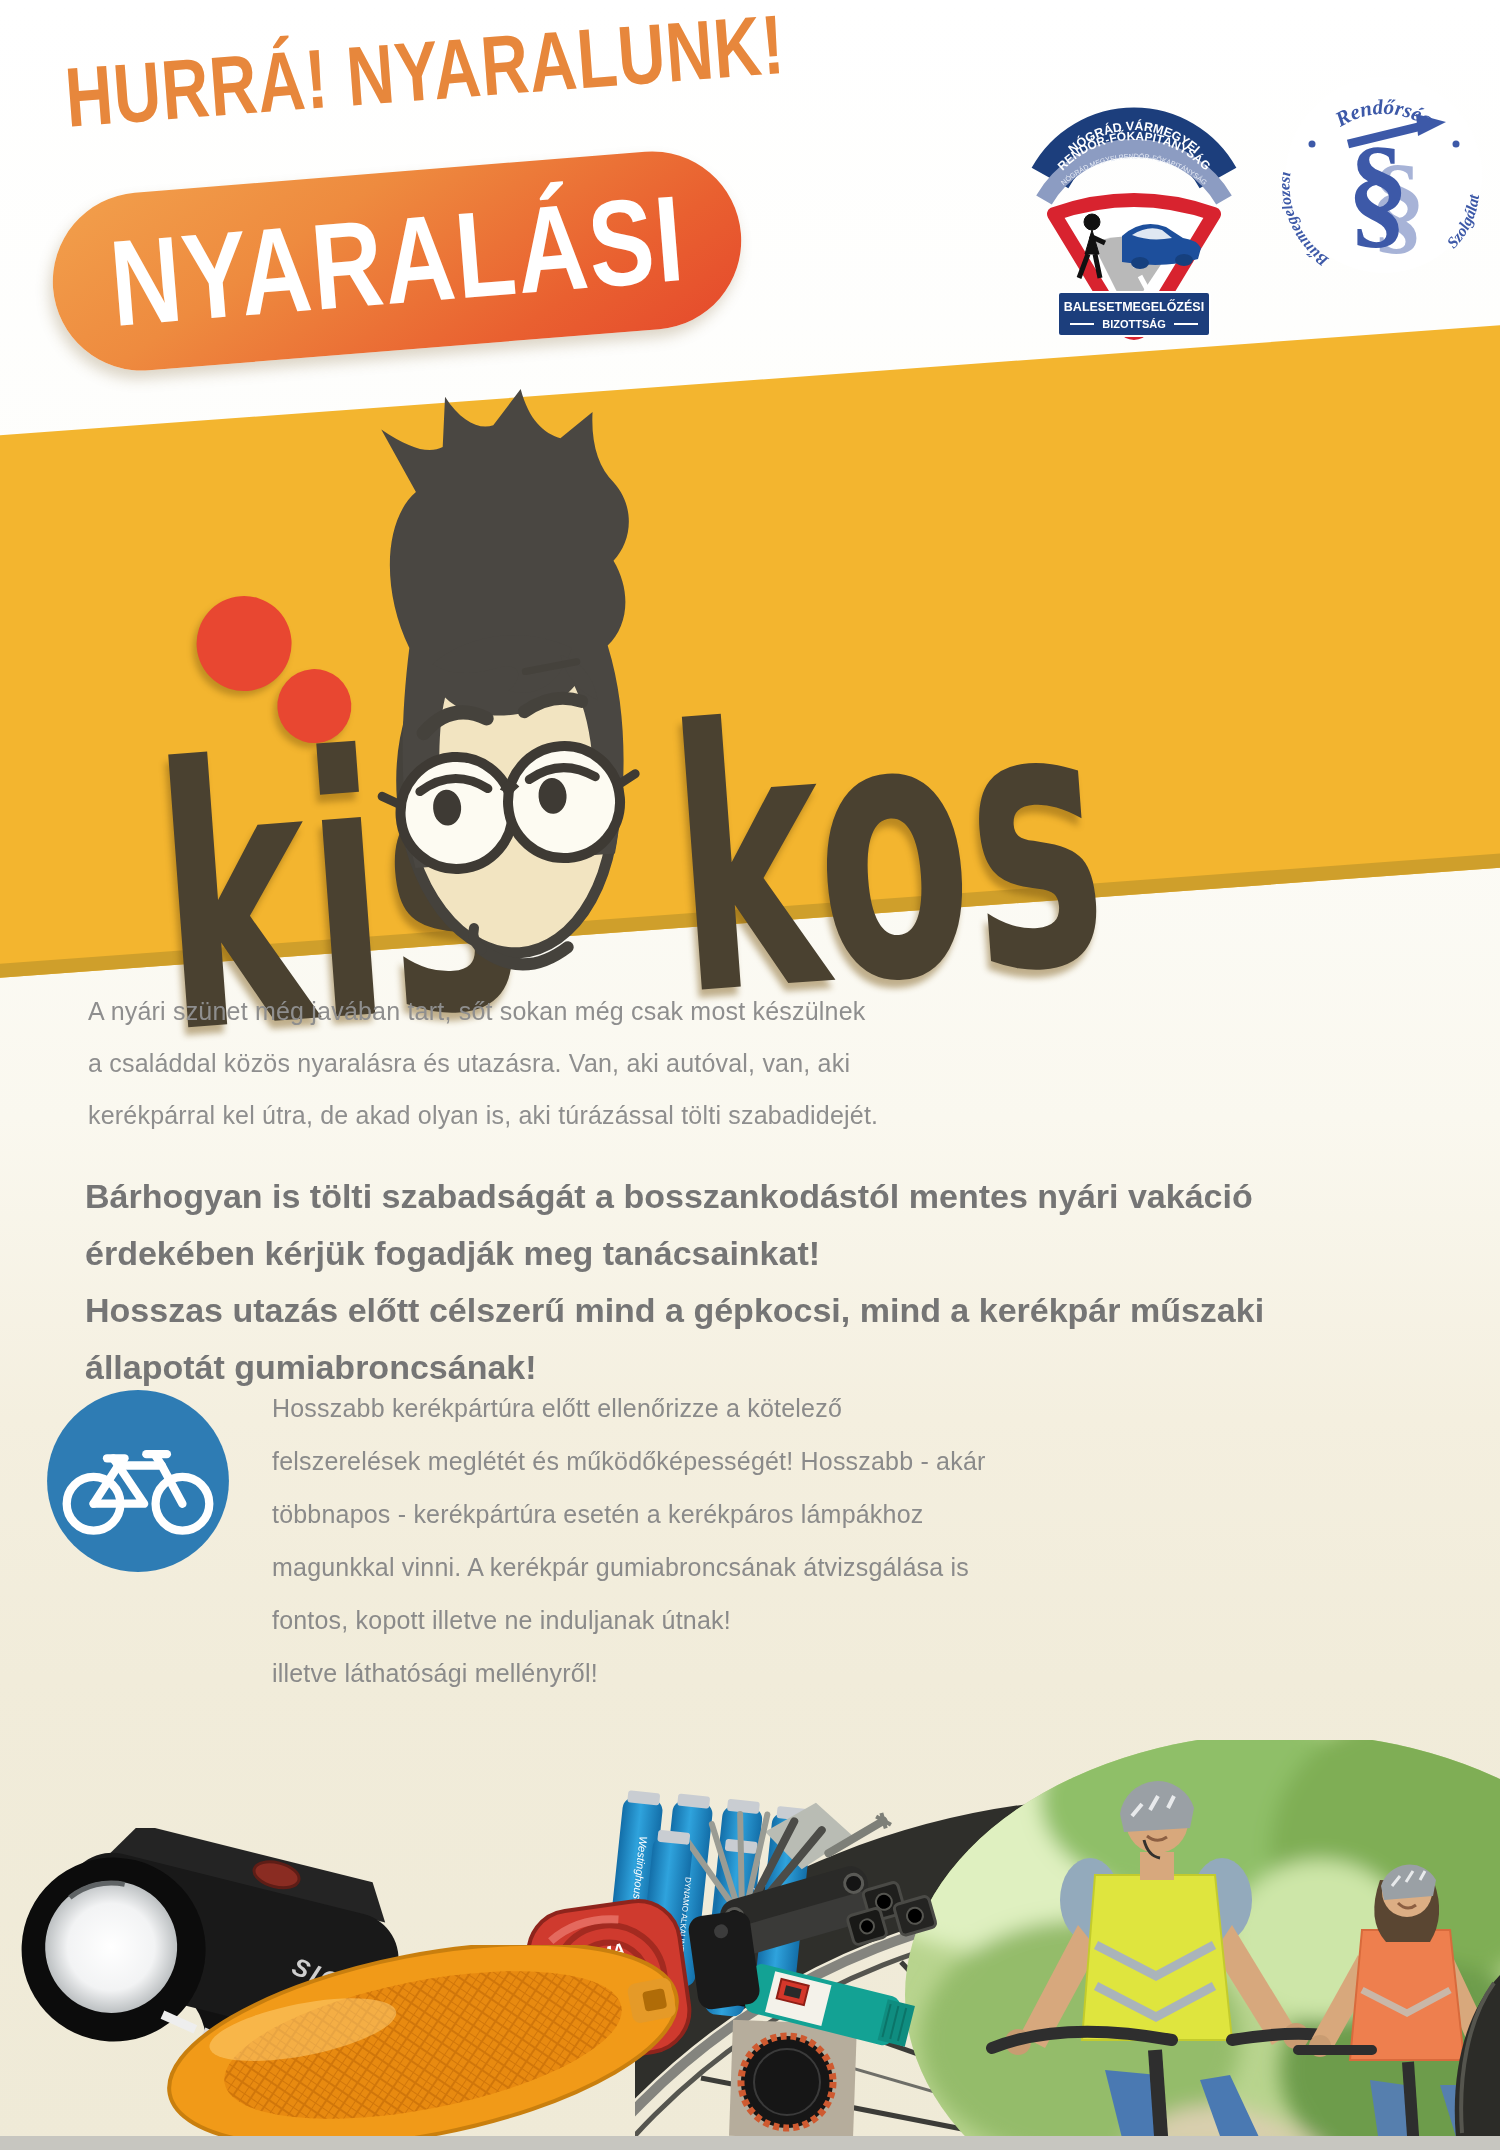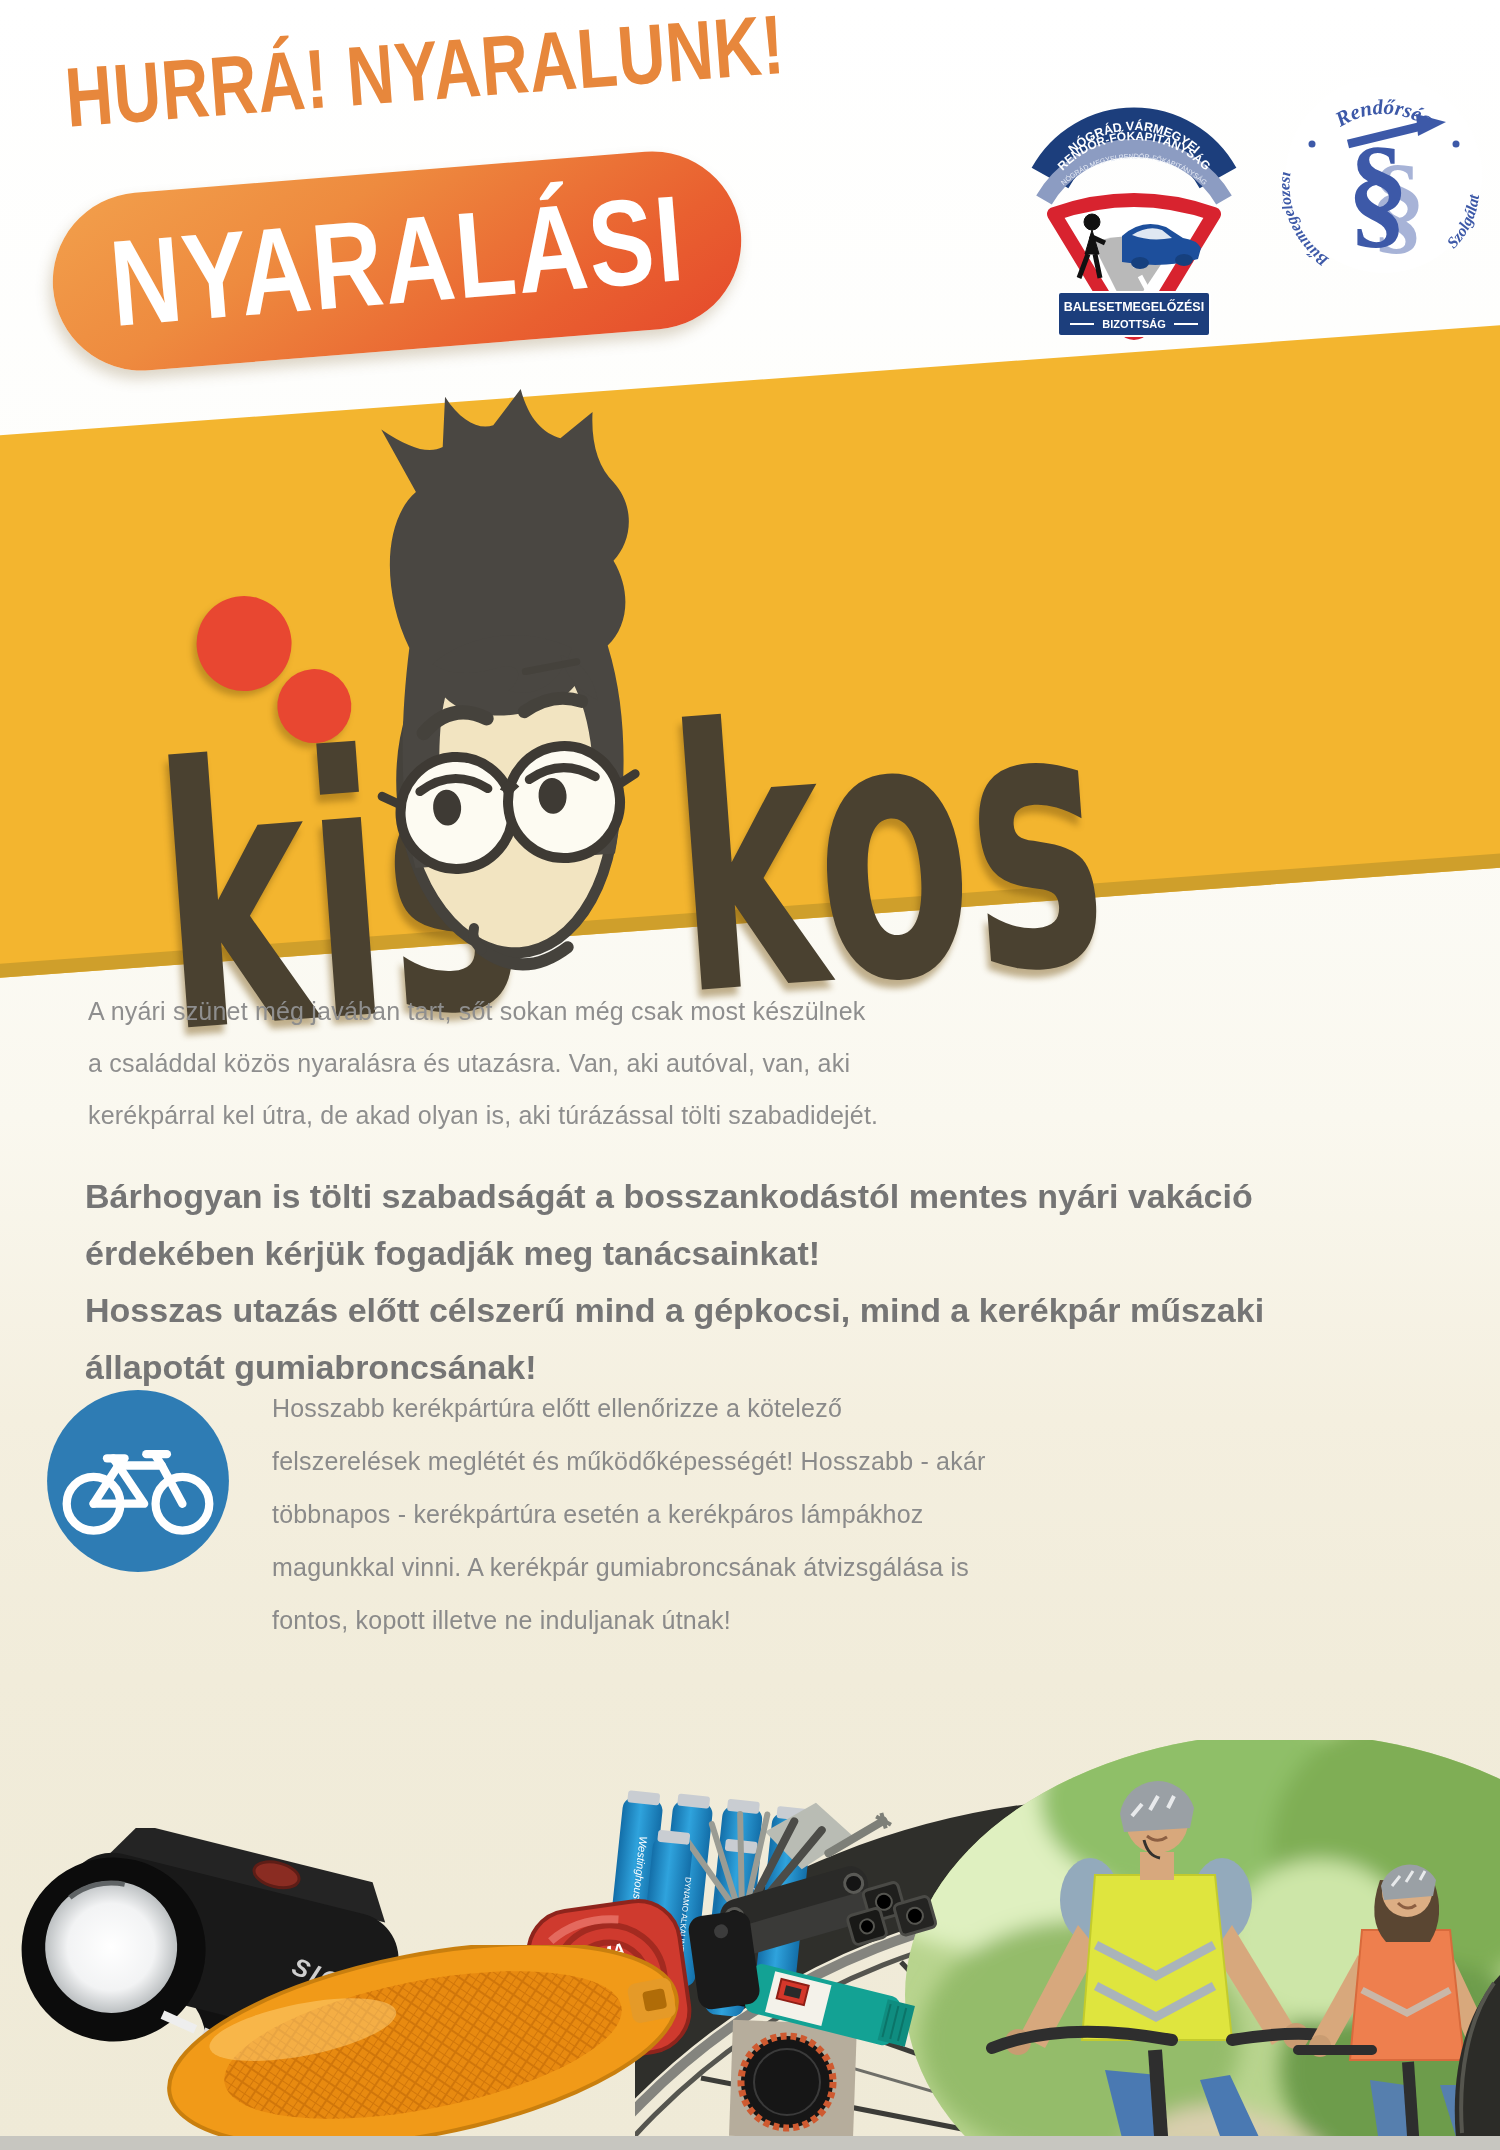--- a/index.html
+++ b/index.html
@@ -215,20 +215,21 @@
       <path d="M 71 75 L 66 68"></path>
     </g>
   </svg>
 
   <div class="para p-bike">
     <div>Hosszabb kerékpártúra előtt ellenőrizze a kötelező</div>
     <div>felszerelések meglétét és működőképességét! Hosszabb - akár</div>
     <div>többnapos - kerékpártúra esetén a kerékpáros lámpákhoz</div>
     <div>magunkkal vinni. A kerékpár gumiabroncsának átvizsgálása is</div>
     <div>fontos, kopott illetve ne induljanak útnak!</div>
+    <div>illetve láthatósági mellényről!</div>
   </div>
 
   <svg class="ph ph-wheel" viewBox="0 0 865 395">
     <circle cx="495" cy="835" r="772" stroke="#232320" stroke-width="26" fill="none" stroke-dasharray="20 16"></circle>
     <circle cx="495" cy="835" r="745" stroke="#2f2f2b" stroke-width="95" fill="none"></circle>
     <circle cx="495" cy="835" r="690" stroke="#84847e" stroke-width="10" fill="none"></circle>
     <circle cx="495" cy="835" r="672" stroke="#55554f" stroke-width="5" fill="none"></circle>
     <g stroke="#3c3c38" stroke-width="5">
       <line x1="66" y1="323" x2="435" y2="395"></line>
       <line x1="161" y1="256" x2="555" y2="395"></line>

